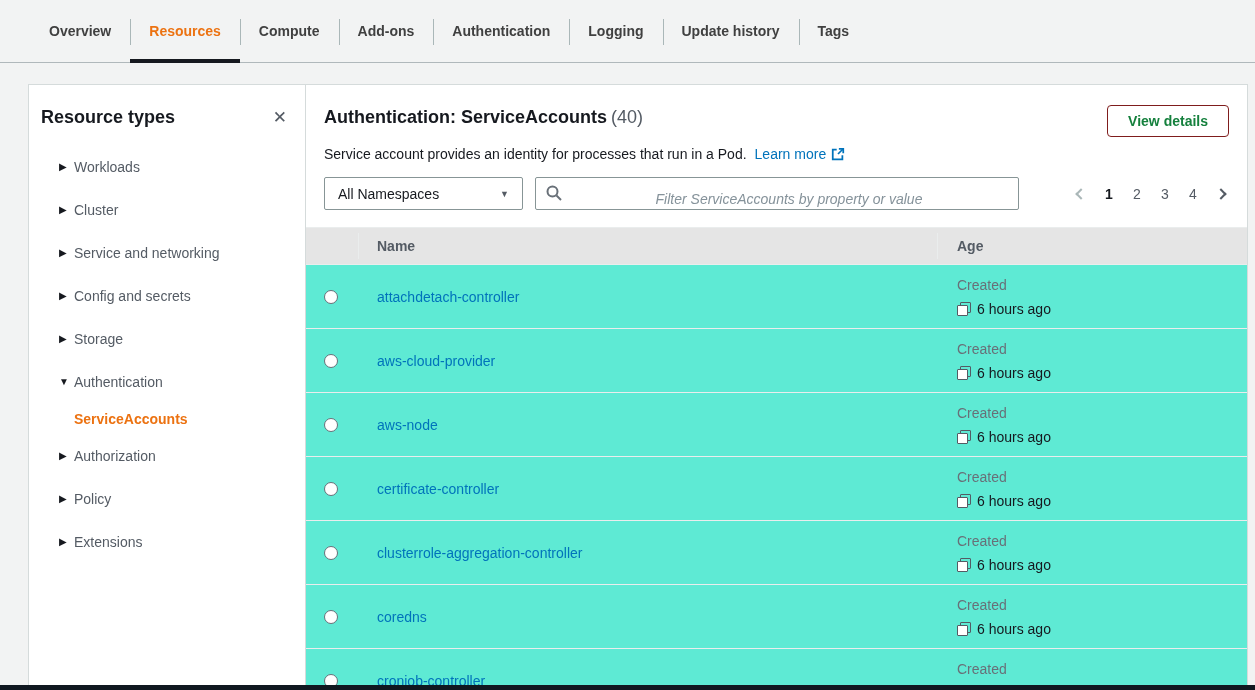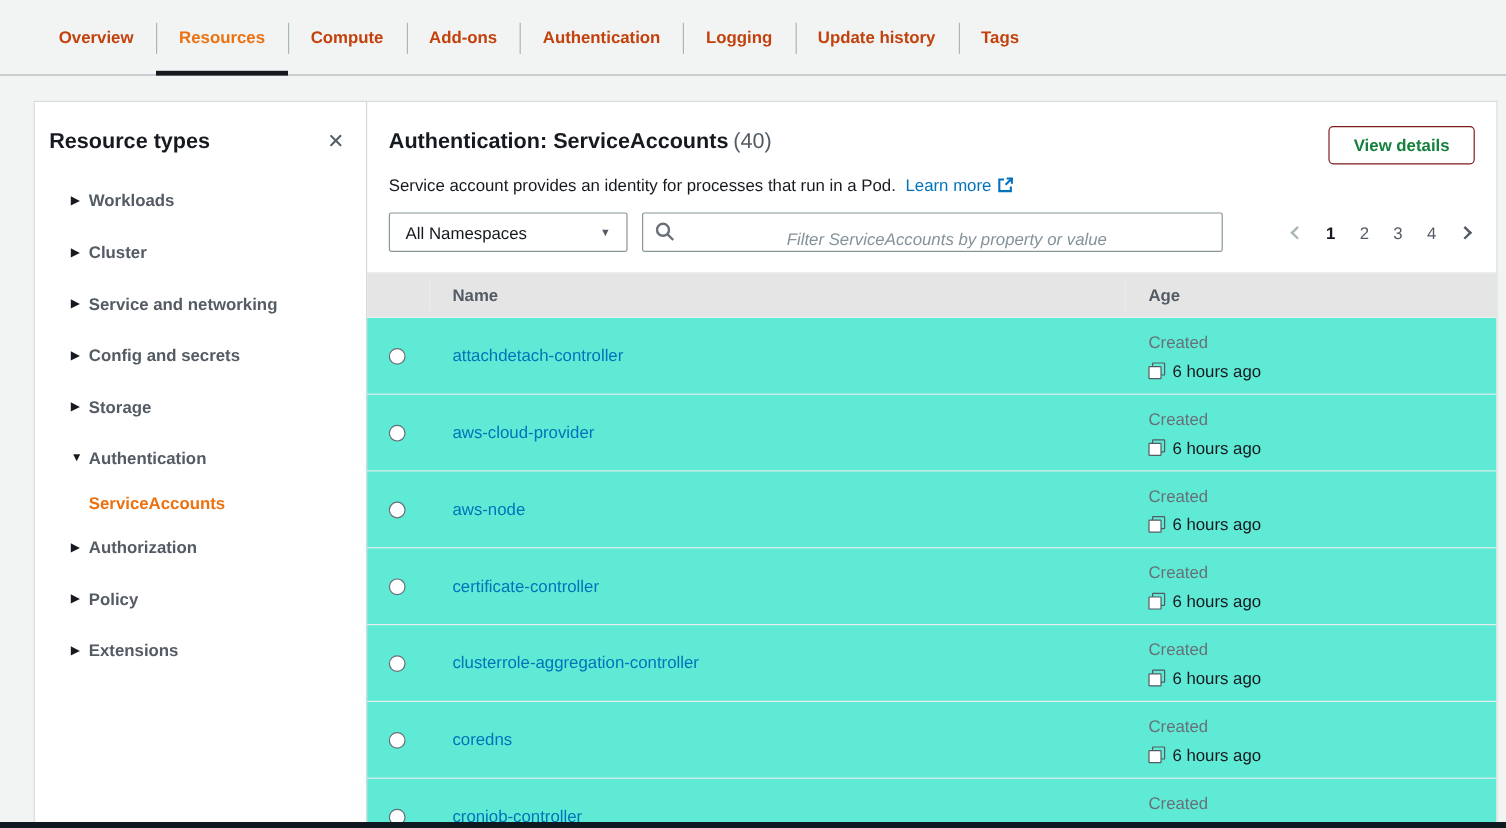--- a/index.html
+++ b/index.html
@@ -6,37 +6,37 @@
   html,body { width:1255px; height:690px; overflow:hidden; }
   body {
     background:#f2f3f3;
     font-family:"Liberation Sans", sans-serif;
     color:#16191f;
     position:relative;
   }
 
   
   .tabbar { display:flex; align-items:stretch; height:63px; padding-left:30px; border-bottom:1px solid #b0b8bb; }
-  .tab { position:relative; display:flex; align-items:center; padding:0 19px; font-size:14px; font-weight:700; color:#c2410c; cursor:pointer; }
+  .tab { position:relative; display:flex; align-items:center; padding:0 19px; font-size:14px; font-weight:700; color:#404040; cursor:pointer; }
   .tab + .tab::before { content:""; position:absolute; left:0; top:19px; height:26px; width:1px; background:#aab7b8; }
   .tab.active { color:#ec7211; }
   .tab.active::after { content:""; position:absolute; left:0; right:0; bottom:-1px; height:4px; background:#16191f; }
 
   
   .content { display:flex; margin:21px 7px 0 28px; height:602px; background:#fff; border:1px solid #d5dbdb; overflow:hidden; }
 
   
   .sidebar { width:277px; flex-shrink:0; border-right:1px solid #d5dbdb; padding:22px 16px 0 12px; }
   .side-head { display:flex; align-items:center; justify-content:space-between; }
   .side-title { font-size:18px; font-weight:700; color:#16191f; }
   .close-btn { font-size:17px; color:#545b64; cursor:pointer; line-height:1; padding:2px; }
   .side-list { margin-top:17px; }
   .side-item { display:flex; align-items:center; height:43px; padding-left:18px; cursor:pointer; }
   .side-item .caret { width:15px; font-size:10px; color:#16191f; flex-shrink:0; }
-  .side-item .lbl { font-size:14px; font-weight:700; color:#545b64; }
+  .side-item .lbl { font-size:14px; font-weight:400; color:#545b64; }
   .side-sub { display:flex; align-items:center; height:31px; padding-left:33px; cursor:pointer; }
   .side-sub .lbl { font-size:14px; font-weight:700; color:#ec7211; }
 
   
   .main { flex:1; min-width:0; padding-top:20px; }
   .pad { padding:0 18px; }
   .head-row { display:flex; align-items:flex-start; justify-content:space-between; }
   .page-title { font-size:18px; font-weight:700; color:#16191f; line-height:24px; }
   .page-title .count { font-weight:400; color:#545b64; margin-left:4px; }
   .btn-secondary { height:32px; padding:0 20px; background:#fff; border:1px solid #7f1d1d; border-radius:4px; font-size:14px; font-weight:700; color:#15803d; cursor:pointer; font-family:inherit; }

